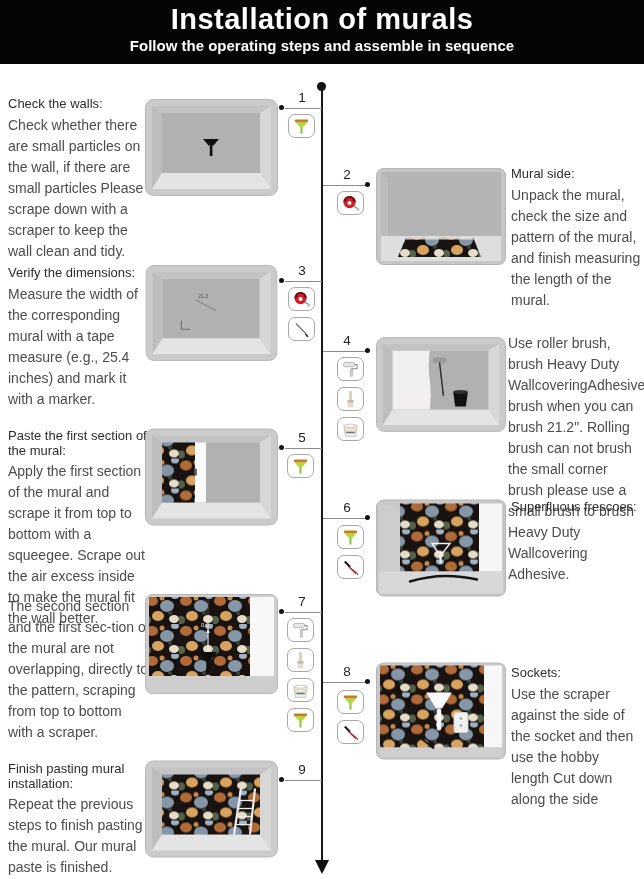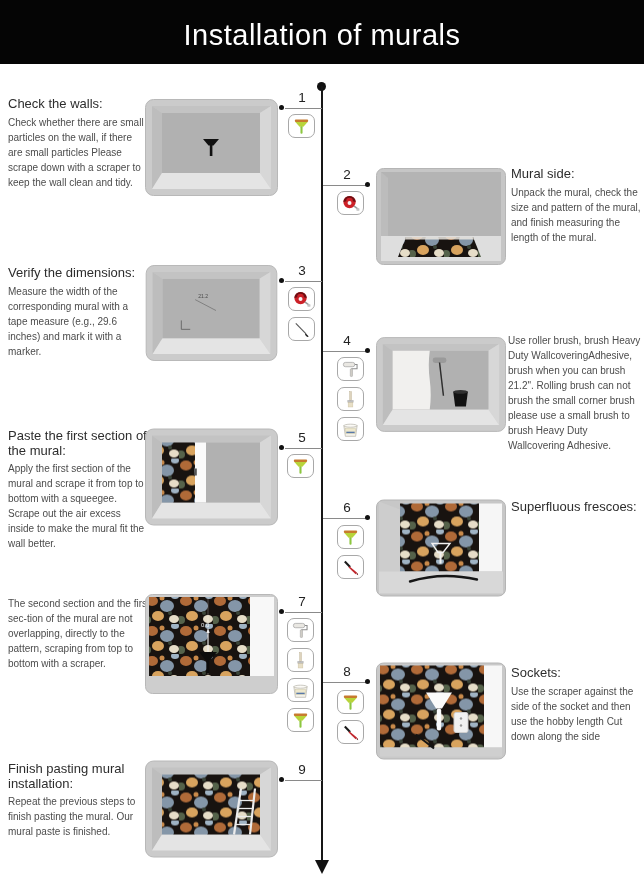--- a/index.html
+++ b/index.html
@@ -1,28 +1,28 @@
 <!DOCTYPE html>
 <html><head>
 <meta charset="utf-8">
 <style>
   *{box-sizing:border-box;margin:0;padding:0}
   html,body{background:#ffffff}
   .page{position:relative;width:644px;height:879px;background:#fff;overflow:hidden;
         font-family:"Liberation Sans","DejaVu Sans",sans-serif}
   .header{position:absolute;left:0;top:0;width:644px;height:64px;background:#050505;color:#fff;text-align:center}
-  .header h1{font-size:29px;font-weight:400;margin-top:19px;letter-spacing:.5px}
-  .header p{font-size:15px;font-weight:700;margin-top:13px}
+  .header h1{font-size:29px;font-weight:700;margin-top:3px;letter-spacing:.5px}
+  .header p{font-size:15px;font-weight:700;margin-top:1px}
   .tl-line{position:absolute;left:321px;top:86px;width:2px;height:775px;background:#161616}
   .tl-dot{position:absolute;left:317px;top:82px;width:9px;height:9px;border-radius:50%;background:#111}
   .tl-arrow{position:absolute;left:315px;top:860px;width:0;height:0;
             border-left:7px solid transparent;border-right:7px solid transparent;border-top:14px solid #111}
   .step-text{position:absolute}
   .step-text h2{font-size:13px;font-weight:400;color:#2d2d2d;line-height:1.12;margin-bottom:3px;overflow-wrap:break-word}
-  .step-text p{font-size:10px;color:#4c4c4c;line-height:1.5}
+  .step-text p{font-size:14px;color:#4c4c4c;line-height:1.5}
   .illus{position:absolute}
   .illus svg{display:block;width:100%;height:100%}
   .conn{position:absolute;height:1px;background:#8a8a8a}
   .dot{position:absolute;width:5px;height:5px;border-radius:50%;background:#111}
   .num{position:absolute;width:26px;text-align:center;font-size:13.5px;color:#222}
   .icons{position:absolute;display:flex;flex-direction:column;gap:6px}
   .icon-box{width:27px;height:24px;border:1px solid #a8a8a8;border-radius:7px;background:#fff;
             display:flex;align-items:center;justify-content:center}
   .icon-box svg{width:19px;height:19px;display:block}
 </style>
@@ -114,21 +114,21 @@
     </div>
     <div class="step-text" style="left:511px;top:167px;width:130px">
       <h2>Mural side:</h2>
       <p>Unpack the mural, check the size and pattern of the mural, and finish measuring the length of the mural.</p>
     </div>
   </section>
 
   <section>
     <div class="step-text" style="left:8px;top:266px;width:140px">
       <h2>Verify the dimensions:</h2>
-      <p>Measure the width of the corresponding mural with a tape measure (e.g., 29.6 inches) and mark it with a marker.</p>
+      <p>Measure the width of the corresponding mural with a tape measure (e.g., 25.4 inches) and mark it with a marker.</p>
     </div>
     <div class="illus" style="left:145px;top:265px;width:133px;height:96px">
       <svg viewBox="0 0 133 97">
         <rect x="0.5" y="0.5" width="132" height="96" rx="8" fill="#cbcbcb" stroke="#b8b8b8"></rect>
         <polygon points="7,7 126,7 115,14 17,14" fill="#c3c3c3"></polygon>
         <polygon points="7,7 17,14 17,74 7,90" fill="#bdbdbd"></polygon>
         <polygon points="126,7 115,14 115,74 126,90" fill="#d7d7d7"></polygon>
         <polygon points="7,90 17,74 115,74 126,90" fill="#e4e4e4"></polygon>
         <rect x="17" y="14" width="98" height="60" fill="#b1b1b1"></rect>
         <text x="53" y="33" font-size="5.2" fill="#4a4a4a">21.2</text>

